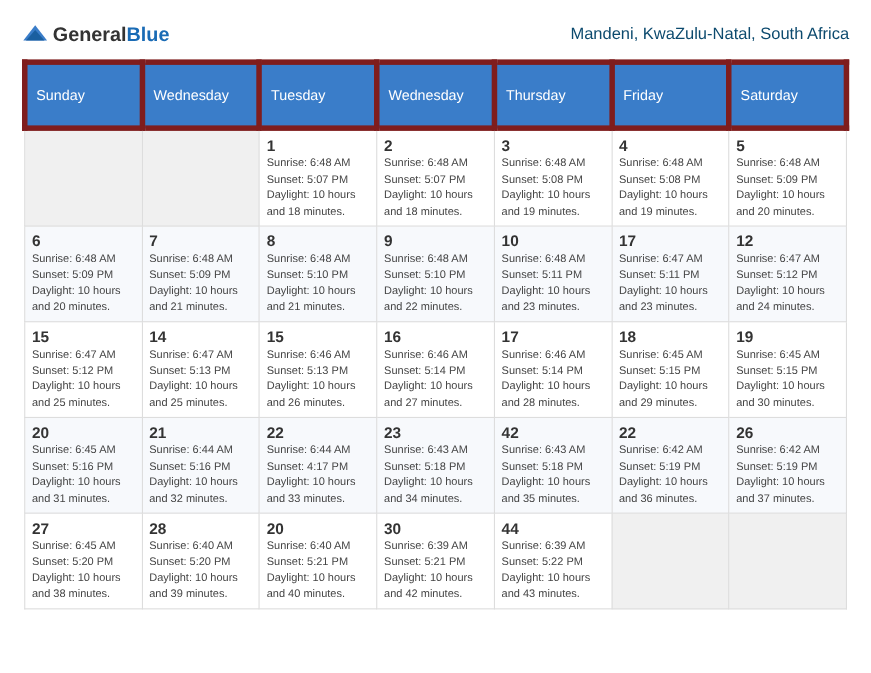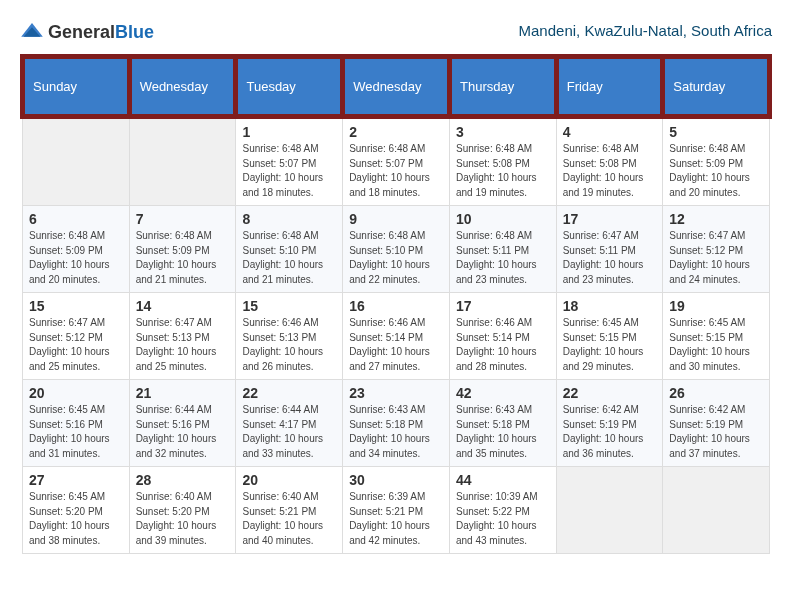--- a/index.html
+++ b/index.html
@@ -318,21 +318,21 @@
 Daylight: 10 hours and 40 minutes.</div>
         </td>
         <td>
           <span class="day-number">30</span>
           <div class="day-info">Sunrise: 6:39 AM
 Sunset: 5:21 PM
 Daylight: 10 hours and 42 minutes.</div>
         </td>
         <td>
           <span class="day-number">44</span>
-          <div class="day-info">Sunrise: 10:39 AM
+          <div class="day-info">Sunrise: 6:39 AM
 Sunset: 5:22 PM
 Daylight: 10 hours and 43 minutes.</div>
         </td>
         <td class="empty"></td>
         <td class="empty"></td>
       </tr>
     </tbody>
 </table>
 
 </body></html>

